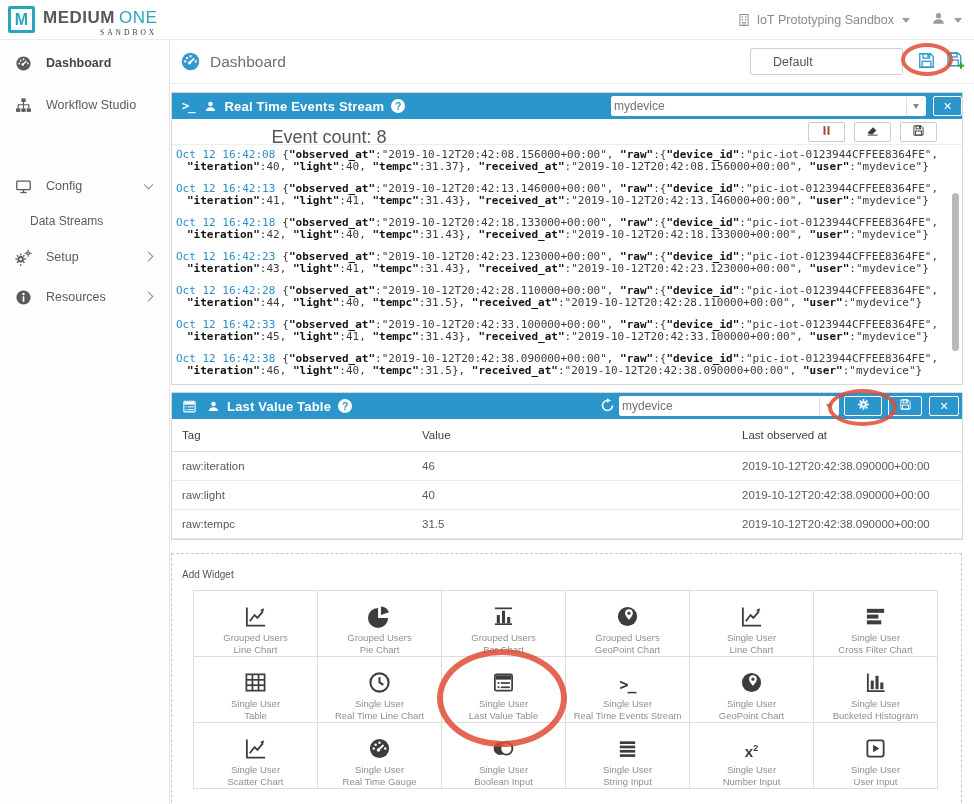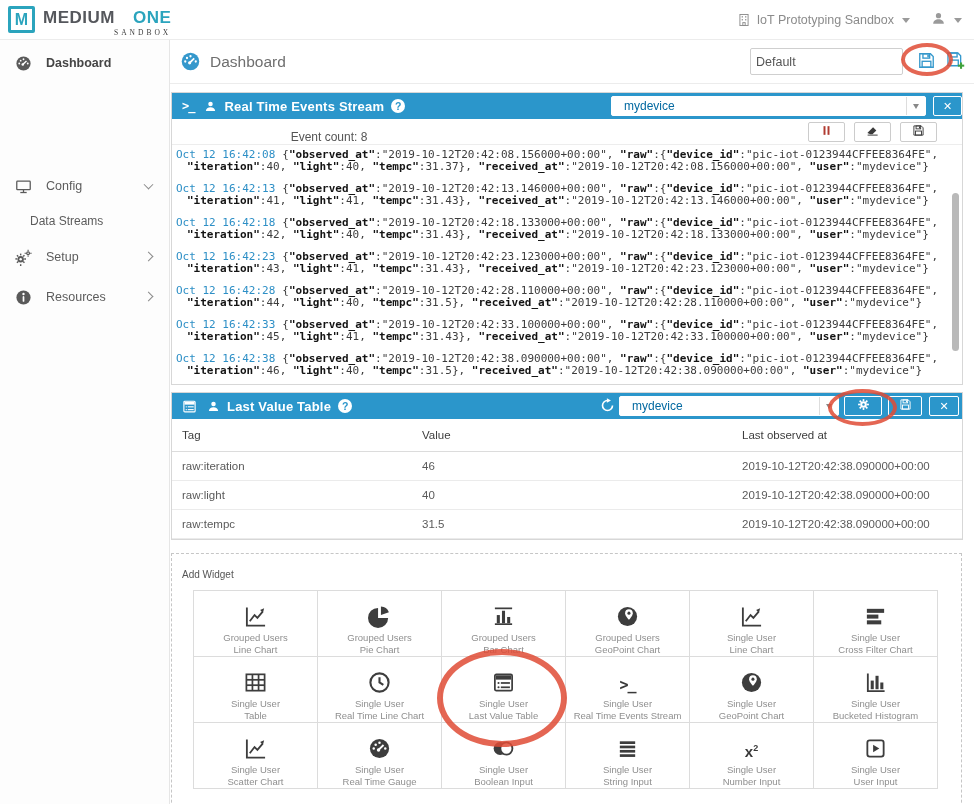--- a/index.html
+++ b/index.html
@@ -7,21 +7,21 @@
 body{font-family:"Liberation Sans",sans-serif;color:#555}
 .stage{position:relative;width:974px;height:804px;overflow:hidden;background:#fff}
 
 
 .topbar{position:absolute;left:0;top:0;width:974px;height:40px;background:#fff;border-bottom:1px solid #ececec;z-index:5}
 .logo-wrap{position:absolute;left:8px;top:4px;display:flex;align-items:flex-start}
 .logo-square{width:27px;height:27px;border:3px solid #2ba4bd;border-radius:2px;color:#2ba4bd;font-weight:bold;font-size:16px;display:flex;align-items:center;justify-content:center;margin-top:2px}
 .logo-text{margin-left:8px;line-height:1}
 .logo-line1{font-size:17px;letter-spacing:.5px;margin-top:5px}
 .logo-line1 .nm{color:#55575c;font-weight:600}
-.logo-line1 .acc{color:#2ba4bd;font-weight:700;margin-left:18px}
+.logo-line1 .acc{color:#2ba4bd;font-weight:400;margin-left:4px}
 .logo-sub{font-size:7.5px;letter-spacing:3px;color:#3c3c3c;text-align:right;margin-top:3px;font-family:"Liberation Serif",serif}
 .org-box{position:absolute;right:64px;top:0;height:40px;display:flex;align-items:center;color:#8b8b8b;font-size:12.5px}
 .org-box .ic{margin-right:6px;display:flex}
 .caret{width:0;height:0;border-left:4px solid transparent;border-right:4px solid transparent;border-top:5px solid #9a9a9a;display:inline-block;margin-left:8px}
 .user-box{position:absolute;right:12px;top:0;height:40px;display:flex;align-items:center}
 
 
 .sidebar{position:absolute;left:0;top:40px;width:170px;height:764px;background:#fdfdfd;border-right:1px solid #e6e6e6;z-index:4}
 .sb-item{position:absolute;left:0;width:170px;height:34px;display:flex;align-items:center;padding-left:14px;font-size:12.5px;color:#5c5c5c;cursor:pointer}
 .sb-item .sb-ico{width:18px;display:flex;justify-content:center;margin-right:14px}
@@ -29,40 +29,40 @@
 .sb-item.sub{padding-left:30px;font-size:12px}
 .chev{width:7px;height:7px;border-right:1.5px solid #8a8a8a;border-bottom:1.5px solid #8a8a8a;position:absolute;right:18px;top:50%}
 .chev.right{transform:translateY(-58%) rotate(-45deg)}
 .chev.down{transform:translateY(-70%) rotate(45deg)}
 
 
 .main{position:absolute;left:170px;top:40px;width:804px;height:764px;background:#fff}
 .title-row{position:absolute;left:0;top:0;width:804px;height:44px;border-bottom:1px solid #ececec}
 .page-ico{position:absolute;left:10px;top:11px}
 .page-title{position:absolute;left:40px;top:13px;font-size:15.5px;color:#6f6f6f}
-.dash-name{position:absolute;left:580px;top:8px;width:153px;height:27px;border:1px solid #cfcfcf;border-radius:2px;font-size:12.5px;color:#555;padding-left:5px;font-family:"Liberation Sans",sans-serif;outline:none}
+.dash-name{position:absolute;left:580px;top:8px;width:153px;height:27px;border:1px solid #cfcfcf;border-radius:2px;font-size:12.5px;color:#555;padding-left:22px;font-family:"Liberation Sans",sans-serif;outline:none}
 .icon-btn{position:absolute;top:11px;width:22px;height:22px;background:none;border:none;cursor:pointer;display:flex;align-items:center;justify-content:center}
 
 
 .widget{position:absolute;left:1px;width:792px;background:#fff;border:1px solid #d7d7d7}
 .w-head{height:26px;background:#2b96cb;display:flex;align-items:center;position:relative;color:#fff}
 .w-title{font-size:13px;font-weight:bold;margin-left:7px;letter-spacing:.2px}
 .w-ico{display:flex;align-items:center;margin-left:10px}
 .term-glyph{font-family:"DejaVu Sans Mono",monospace;font-weight:bold;font-size:12px;letter-spacing:-1px}
 .w-q{width:14px;height:14px;background:#fff;border-radius:50%;color:#2b96cb;font-size:10.5px;font-weight:bold;display:flex;align-items:center;justify-content:center;margin-left:7px}
 .w-select{position:absolute;height:20px;background:#fff;border:1px solid #fff;border-radius:2px;display:flex;align-items:center;cursor:pointer}
-.w-select .val{font-size:12px;color:#0369a1;padding-left:12px;flex:1}
+.w-select .val{font-size:12px;color:#737373;padding-left:2px;flex:1}
 .w-select .car{width:19px;height:100%;border-left:1px solid #ddd;display:flex;align-items:center;justify-content:center}
 .w-select .car .caret{margin:0;border-top-color:#888;border-left-width:3.5px;border-right-width:3.5px}
 .w-btn{position:absolute;top:3px;height:20px;border:1px solid #fff;background:transparent;border-radius:2px;color:#fff;display:flex;align-items:center;justify-content:center;cursor:pointer}
 .w-x{font-size:11px;font-weight:bold;font-family:"DejaVu Sans",sans-serif}
 
 
 .ev-toolbar{height:26px;border-bottom:1px solid #ededed;position:relative}
-.ev-count{position:absolute;left:0;top:0;width:314px;height:36px;display:flex;align-items:center;justify-content:center;font-size:12px;color:#555}
+.ev-count{position:absolute;left:0;top:0;width:314px;height:36px;display:flex;align-items:center;justify-content:center;font-size:18px;color:#555}
 .ev-search{position:absolute;left:314px;top:2px;width:306px;height:22px;border:1px solid #ddd;border-radius:2px;display:flex;align-items:center;background:#fff}
 .ev-search input{border:none;outline:none;flex:1;font-size:12px;color:#555;font-family:"Liberation Sans",sans-serif}
 .ev-search input::placeholder{color:#ccc}
 .ev-search .mag{margin:0 5px 0 7px;display:flex}
 .tool-btn{position:absolute;top:3px;width:37px;height:20px;border:1px solid #ccc;border-radius:2px;background:#fff;display:flex;align-items:center;justify-content:center;cursor:pointer}
 .log-area{position:relative;height:240px;overflow:hidden;font-family:"DejaVu Sans Mono",monospace;font-size:11px;line-height:12px;color:#3c3c3c;padding:4px 14px 0 4px}
 .log-entry{margin-bottom:10px;white-space:nowrap}
 .log-entry .ts{color:#2d8fc6;margin-right:7px}
 .log-entry b{color:#141414}
 .log-entry .l2{padding-left:11px}
@@ -142,20 +142,37 @@
               <circle cx="6" cy="12" r="1.3"></circle>
               <circle cx="8" cy="8" r="1.3"></circle>
               <circle cx="12" cy="6" r="1.3"></circle>
               <circle cx="18" cy="12" r="1.3"></circle>
             </g>
             <line x1="11" y1="13.5" x2="16.2" y2="8.3" stroke="#fff" stroke-width="2"></line>
             <circle cx="11" cy="13.5" r="1.8" fill="#fff"></circle>
           </svg>
         </span>
     <span class="sb-label">Dashboard</span>
+
+  </div>
+  <div class="sb-item  " style="top:48px">
+    <span class="sb-ico">
+          <svg width="17" height="17" viewBox="0 0 24 24" xmlns="http://www.w3.org/2000/svg">
+            <g fill="#5a5a5a">
+              <rect x="9" y="2" width="6" height="5"></rect>
+              <rect x="1.5" y="16" width="6" height="5"></rect>
+              <rect x="9" y="16" width="6" height="5"></rect>
+              <rect x="16.5" y="16" width="6" height="5"></rect>
+            </g>
+            <g stroke="#5a5a5a" stroke-width="1.6" fill="none">
+              <path d="M12 7v4M4.5 16v-5h15v5M12 11v5"></path>
+            </g>
+          </svg>
+        </span>
+    <span class="sb-label">Workflow Studio</span>
 
   </div>
   <div class="sb-item  " style="top:129px">
     <span class="sb-ico">
           <svg width="17" height="17" viewBox="0 0 24 24" xmlns="http://www.w3.org/2000/svg">
             <g stroke="#5a5a5a" stroke-width="1.8" fill="none">
               <rect x="2.5" y="4.5" width="19" height="12" rx="1"></rect>
               <line x1="12" y1="16.5" x2="12" y2="20"></line>
               <line x1="7.5" y1="20.5" x2="16.5" y2="20.5"></line>
             </g>

